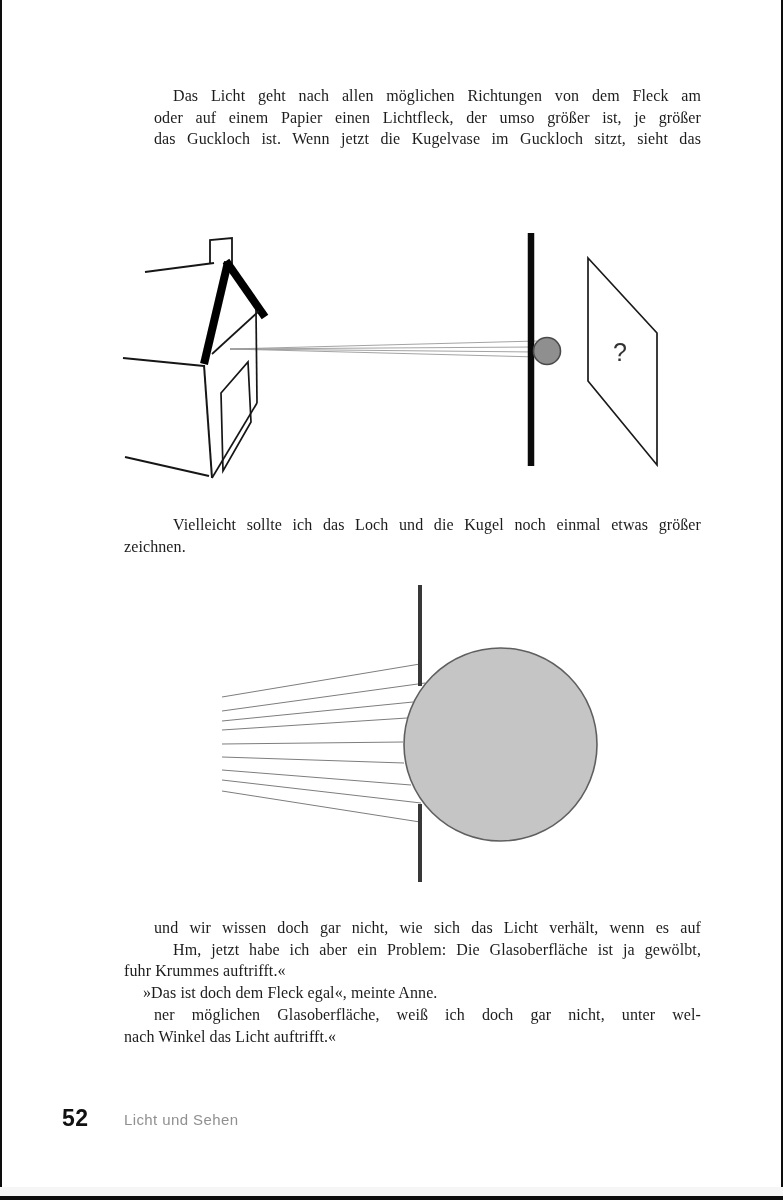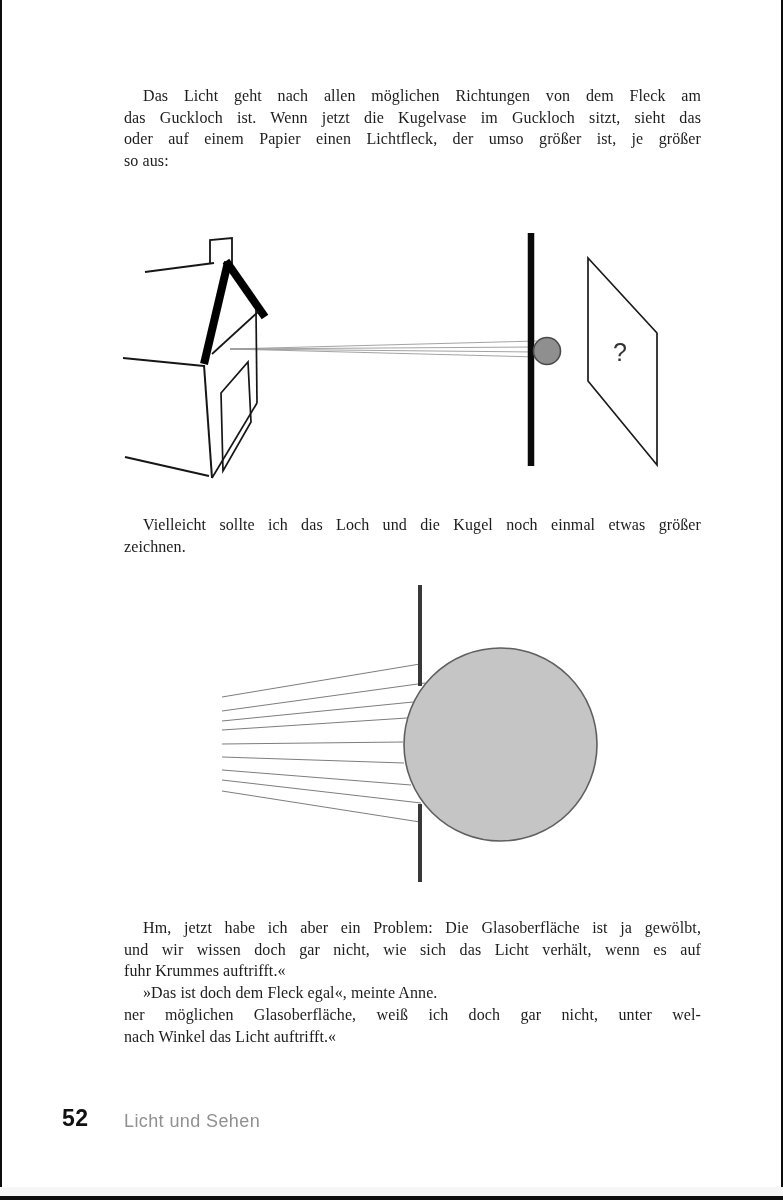--- a/index.html
+++ b/index.html
@@ -18,45 +18,44 @@
     position:absolute;left:124px;width:577px;
     font-size:16px;line-height:21.7px;color:#1c1c1c;
     letter-spacing:0.1px;
   }
   #p1{top:85px;}
   #p2{top:514px;}
   #p3{top:917px;}
   #p4{top:982px;}
   #p5{top:1004px;}
   .line{white-space:normal;}
-  .line.just{text-align:justify;text-align-last:justify;}
+  .line.just{text-align:justify;text-align-last:justify;margin-left:30px;}
   .line.indent{padding-left:19px;}
 
   .figure{position:absolute;left:0;}
   #figure-1{top:230px;}
   #figure-2{top:578px;}
 
   #footer{position:absolute;left:0;top:1100px;width:783px;height:40px;
     font-family:"Liberation Sans","DejaVu Sans",sans-serif;text-align:right;}
   #page-number{position:absolute;left:62px;top:5px;font-size:23px;font-weight:700;color:#111111;letter-spacing:0.5px;}
-  #running-title{position:absolute;left:124px;top:11px;font-size:18px;color:#909090;letter-spacing:0.4px;}
+  #running-title{position:absolute;left:124px;top:11px;font-size:15px;color:#909090;letter-spacing:0.4px;}
 </style>
 </head>
 <body>
 
 <div class="edge" id="edge-left"></div>
 <div class="edge" id="edge-right"></div>
 <div id="edge-shadow"></div>
 <div class="edge" id="edge-bottom"></div>
 
 <div class="para" id="p1">
     <div class="line just indent">Das Licht geht nach allen möglichen Richtungen von dem Fleck am</div>
+    <div class="line just">oder auf einem Papier einen Lichtfleck, der umso größer ist, je größer</div>
     <div class="line just">das Guckloch ist. Wenn jetzt die Kugelvase im Guckloch sitzt, sieht das</div>
-    <div class="line just">oder auf einem Papier einen Lichtfleck, der umso größer ist, je größer</div>
-    <div class="line">so aus:</div>
   </div>
 
 <svg class="figure" id="figure-1" width="783" height="262" viewBox="0 230 783 262">
     <line x1="230" y1="349" x2="537" y2="341" stroke="#999999" stroke-width="0.9"></line>
     <line x1="230" y1="349" x2="535" y2="347" stroke="#999999" stroke-width="0.9"></line>
     <line x1="230" y1="349" x2="535" y2="352" stroke="#999999" stroke-width="0.9"></line>
     <line x1="230" y1="349" x2="537" y2="357" stroke="#999999" stroke-width="0.9"></line>
     <polyline points="210,264 210,240 232,238 232,266" stroke="#161616" stroke-width="1.8" fill="none"></polyline>
     <line x1="145" y1="272" x2="214" y2="263" stroke="#161616" stroke-width="1.8"></line>
     <line x1="228" y1="262" x2="204" y2="364" stroke="#000000" stroke-width="8"></line>
@@ -88,22 +87,22 @@
     <line x1="222" y1="757" x2="404" y2="763" stroke="#7d7d7d" stroke-width="1"></line>
     <line x1="222" y1="770" x2="411" y2="785" stroke="#7d7d7d" stroke-width="1"></line>
     <line x1="222" y1="780" x2="421" y2="803" stroke="#7d7d7d" stroke-width="1"></line>
     <line x1="222" y1="791" x2="420" y2="822" stroke="#7d7d7d" stroke-width="1"></line>
     <line x1="420" y1="585" x2="420" y2="686" stroke="#383838" stroke-width="4"></line>
     <line x1="420" y1="804" x2="420" y2="882" stroke="#383838" stroke-width="4"></line>
     <circle cx="500.5" cy="744.5" r="96.5" fill="#c5c5c5" stroke="#5f5f5f" stroke-width="1.6"></circle>
   </svg>
 
 <div class="para" id="p3">
+    <div class="line just">und wir wissen doch gar nicht, wie sich das Licht verhält, wenn es auf</div>
     <div class="line just indent">Hm, jetzt habe ich aber ein Problem: Die Glasoberfläche ist ja gewölbt,</div>
-    <div class="line just">und wir wissen doch gar nicht, wie sich das Licht verhält, wenn es auf</div>
     <div class="line">fuhr Krummes auftrifft.«</div>
   </div>
 <div class="para" id="p4">
     <div class="line indent">»Das ist doch dem Fleck egal«, meinte Anne.</div>
   </div>
 <div class="para" id="p5">
     <div class="line just">ner möglichen Glasoberfläche, weiß ich doch gar nicht, unter wel-</div>
     <div class="line">nach Winkel das Licht auftrifft.«</div>
   </div>
 

